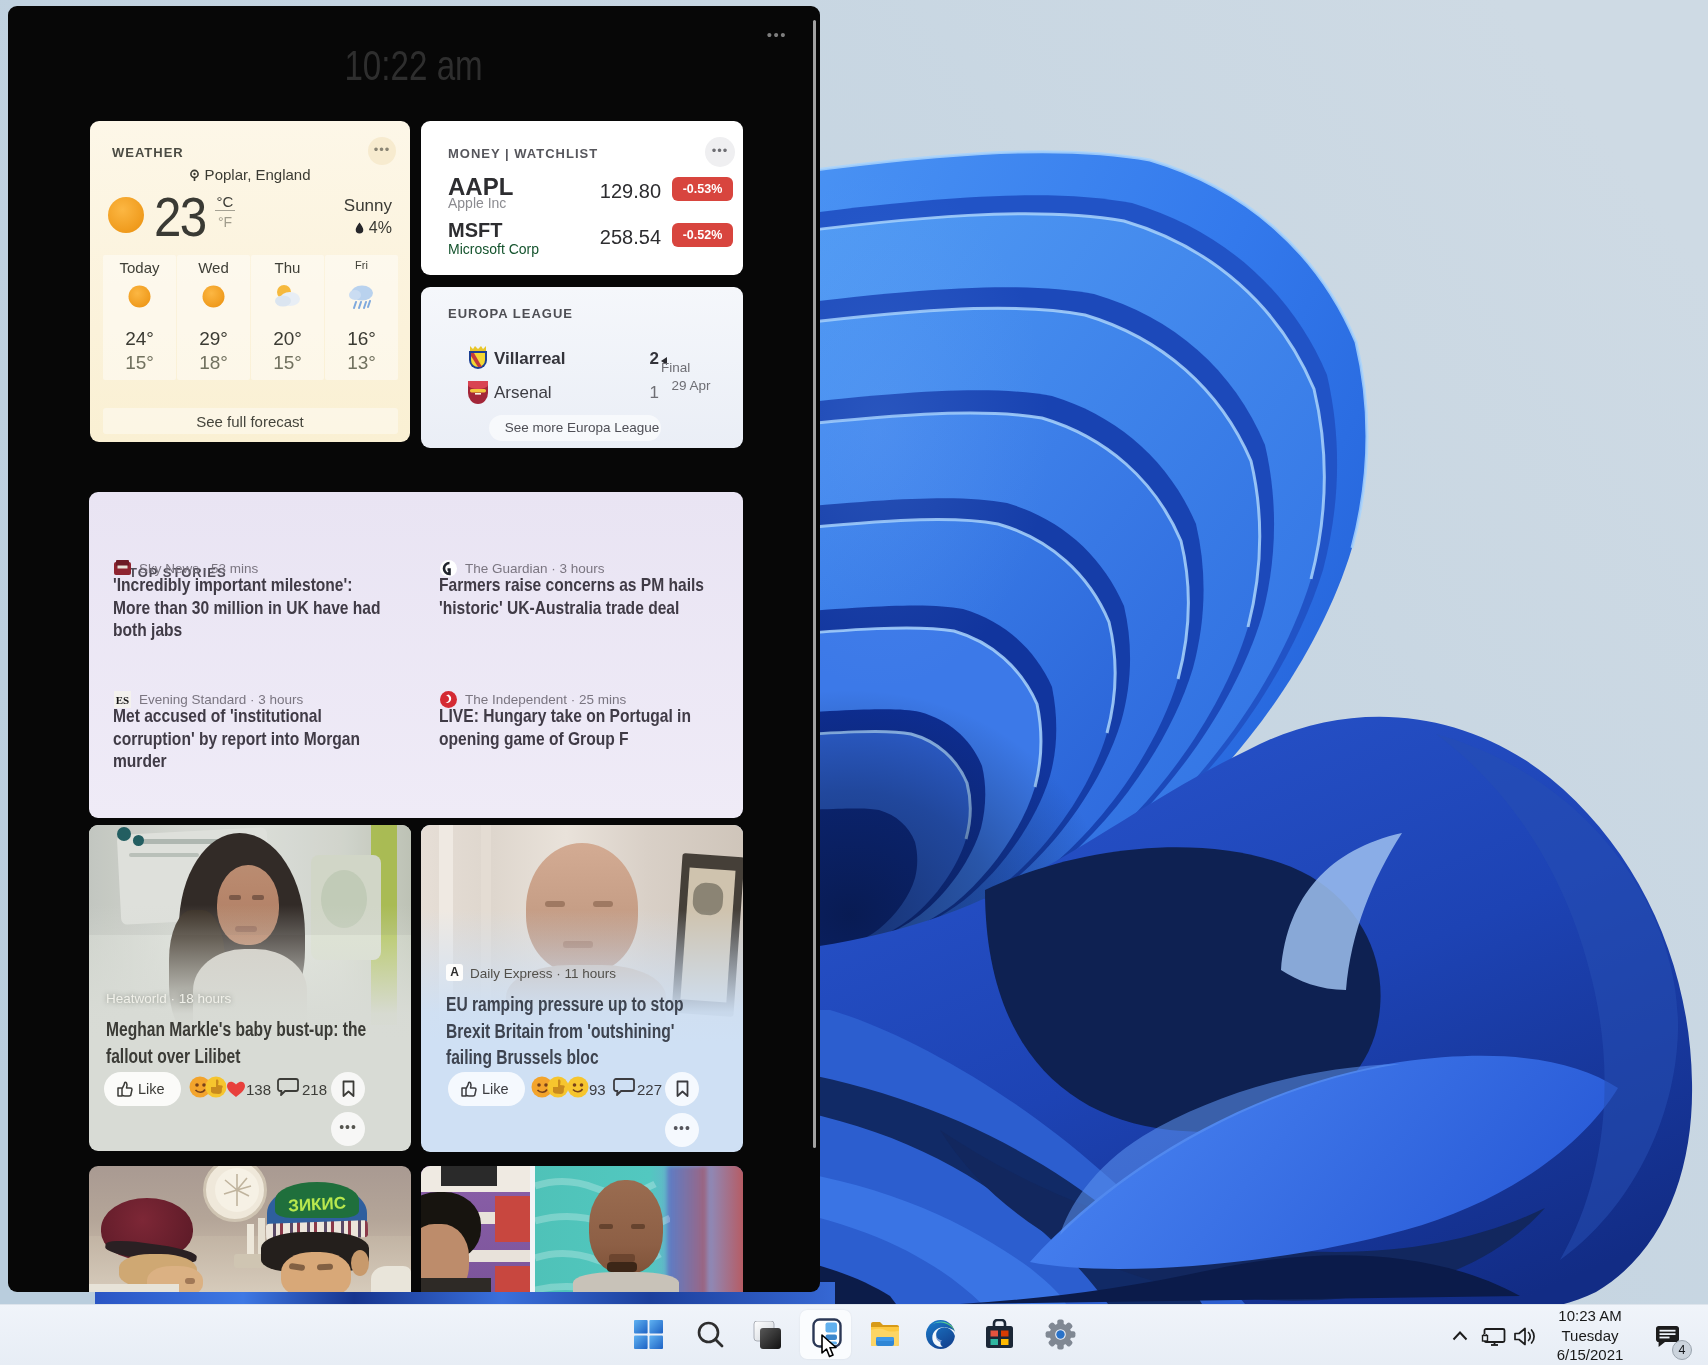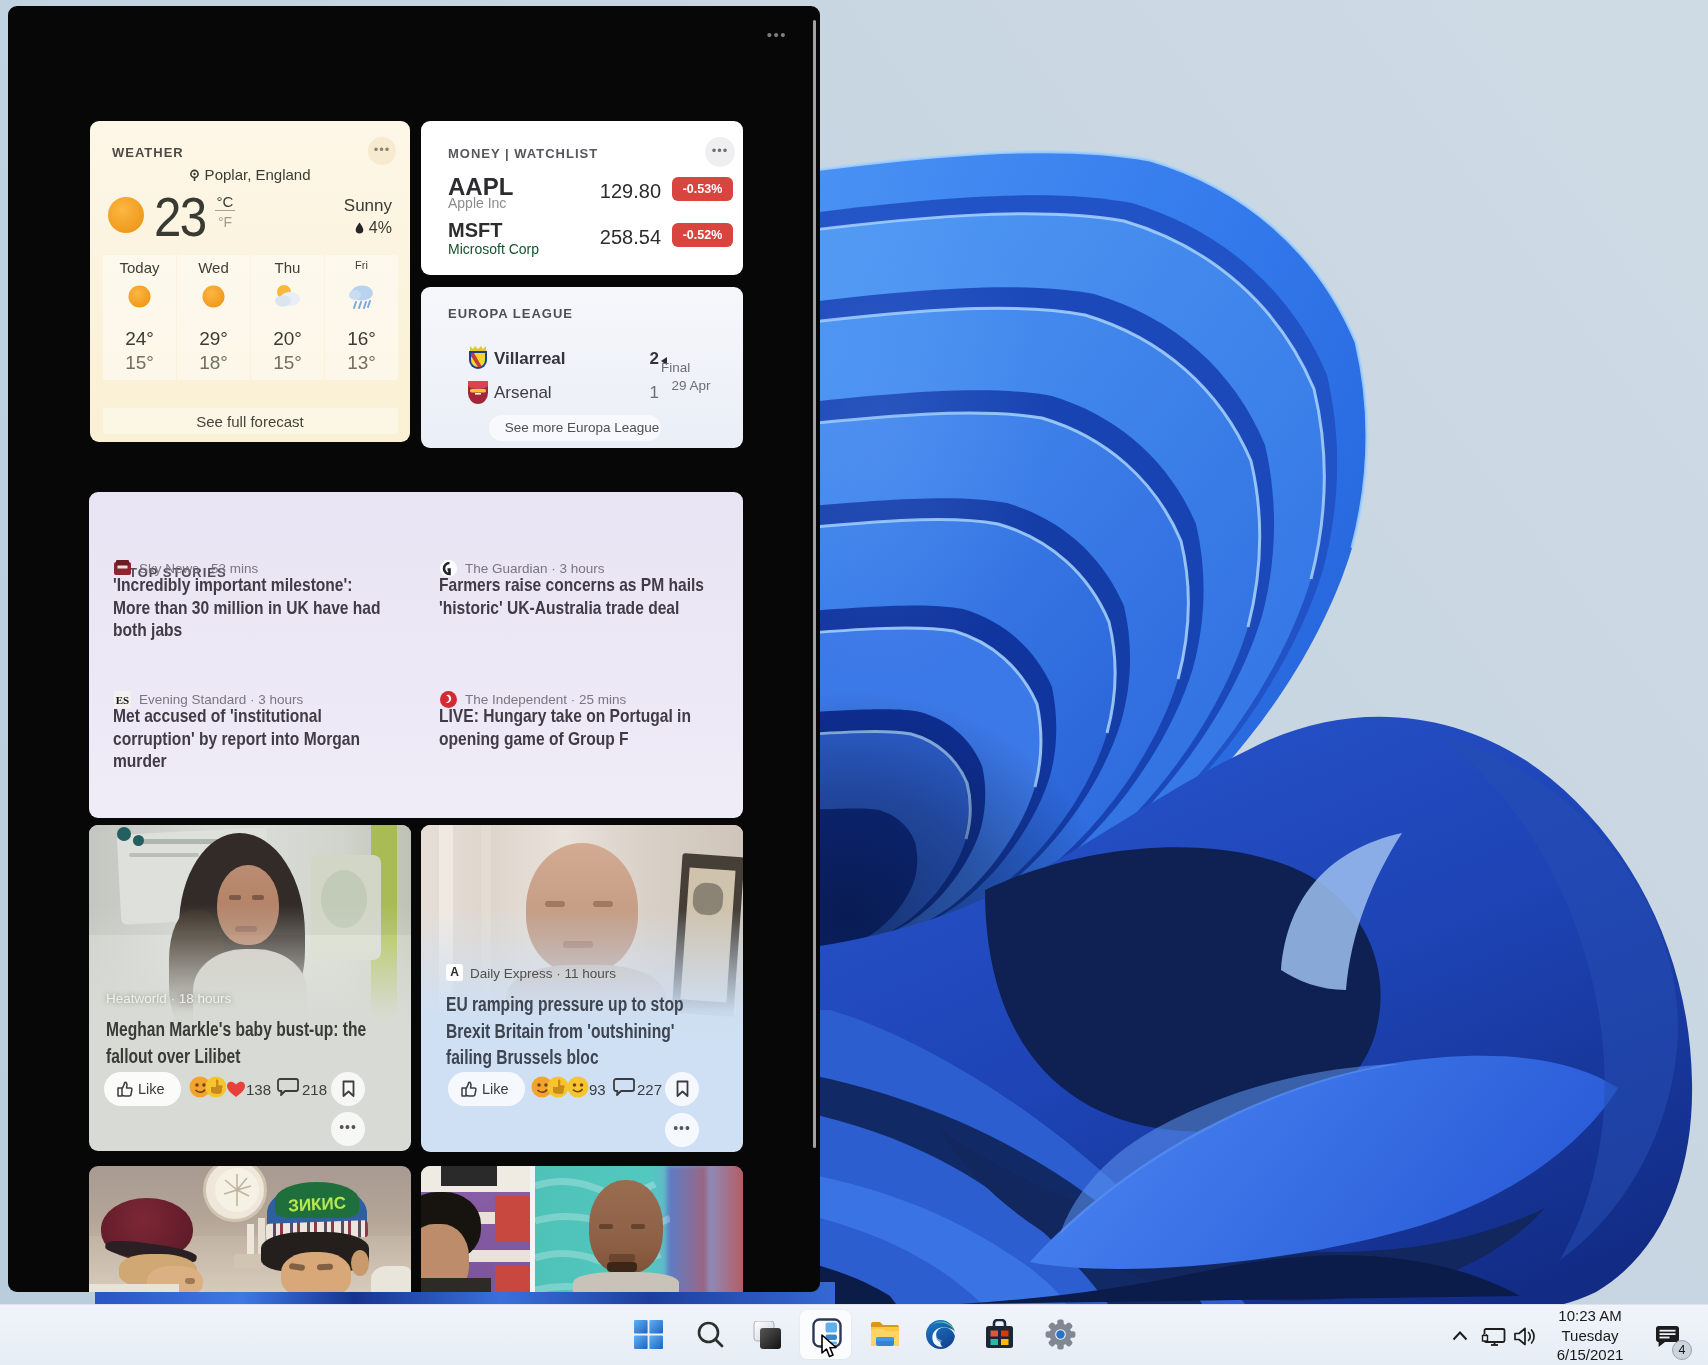--- a/index.html
+++ b/index.html
@@ -109,20 +109,21 @@
   <path d="M 1060 1235 C 1150 1148 1280 1082 1400 1064 C 1315 1066 1220 1090 1143 1136 C 1093 1167 1068 1208 1060 1235 Z" fill="#5e96f2" opacity="0.55"></path>
   <path d="M 960 1304 L 1520 1296 C 1440 1252 1330 1244 1210 1270 C 1120 1290 1030 1300 960 1304 Z" fill="#0b1b4a"></path>
   <path d="M 1436 734 C 1512 790 1568 878 1592 980 C 1616 1078 1606 1180 1560 1260 C 1630 1210 1676 1120 1678 1030 C 1680 906 1586 776 1436 734 Z" fill="#274fb2" opacity="0.55"></path>
   <rect x="95" y="1282" width="740" height="22" fill="url(#stripG)"></rect>
 
   <rect x="0" y="1304" width="1708" height="61" fill="url(#tbG)"></rect>
   <rect x="0" y="1304" width="1708" height="1" fill="#dde4ec"></rect>
 </svg>
 
 <div id="panel">
+  <div class="abs" style="left:0; top:36px; width:812px; text-align:center; font-size:42px; font-weight:300; color:#2e2e2e;"><span style="display:inline-block; transform:scaleX(0.79); transform-origin:50% 50%;">10:22 am</span></div>
   <div class="abs" style="left:752px; top:20px; width:34px; text-align:center; font-size:15px; letter-spacing:1.5px; color:#7d7d7d;">•••</div>
   <div class="abs" style="left:805px; top:14px; width:3px; height:1128px; background:#a2a2a2; border-radius:2px;"></div>
 
   <div class="card" style="left:82px; top:115px; width:320px; height:321px; background:linear-gradient(180deg,#fdf7e8 0%,#fbf2da 65%,#faf0d3 100%);">
     <div class="ctitle" style="left:22px; top:24px; color:#4c4c44;">WEATHER</div>
     <div class="abs" style="left:278px; top:16px; width:28px; height:28px; border-radius:50%; background:#f7ebcf; text-align:center; line-height:26px; color:#8a8574; font-size:13px; letter-spacing:1px;">•••</div>
     <div class="abs" style="left:0; top:45px; width:320px; text-align:center; font-size:15px; color:#3b3b33;"><svg width="11" height="13" viewBox="0 0 11 13" style="vertical-align:-2px;">
           <circle cx="5.5" cy="5" r="3.6" fill="none" stroke="#3b3b33" stroke-width="1.6"></circle>
           <circle cx="5.5" cy="5" r="1.2" fill="#3b3b33"></circle>
           <path d="M5.5 8.6 L5.5 12" stroke="#3b3b33" stroke-width="1.6"></path>

